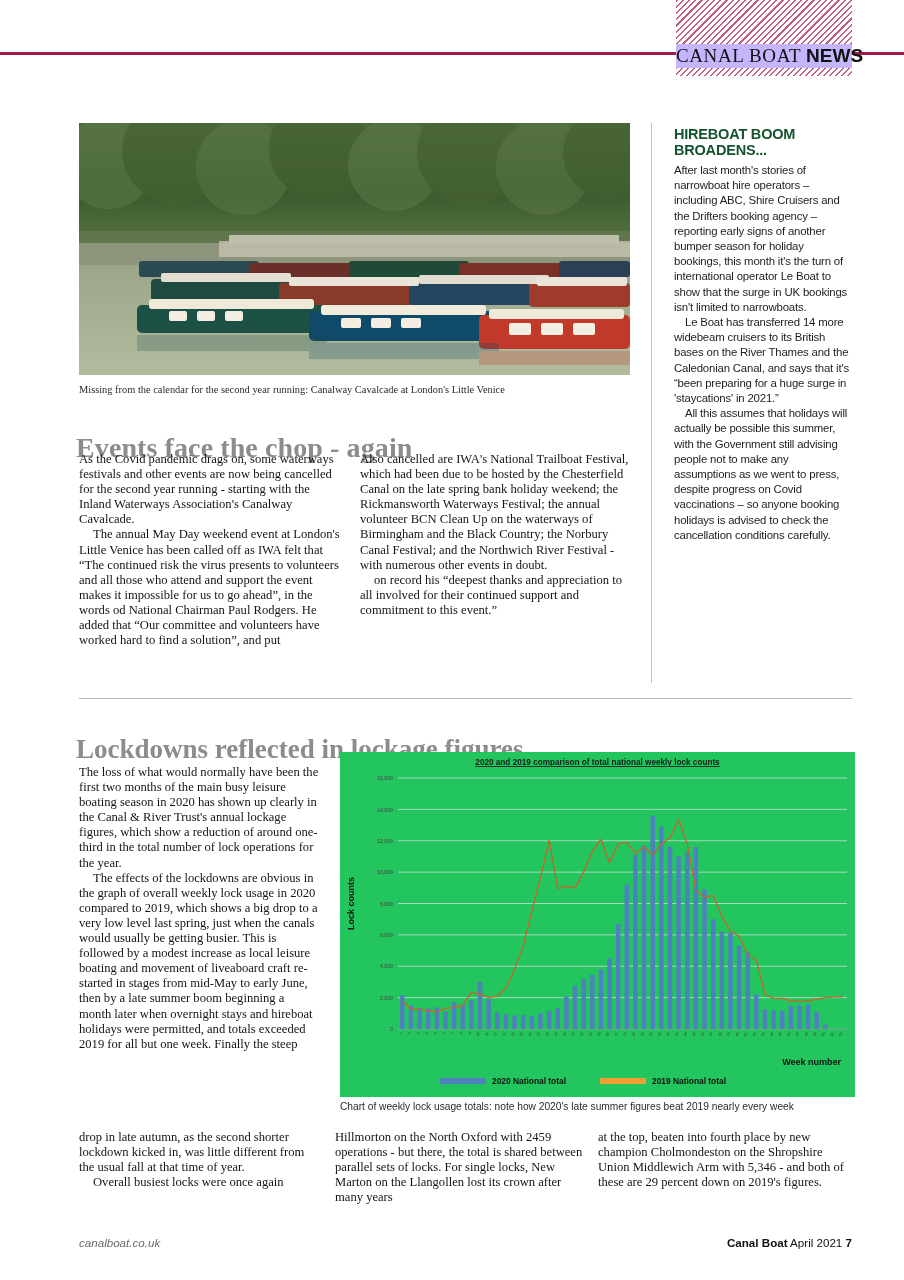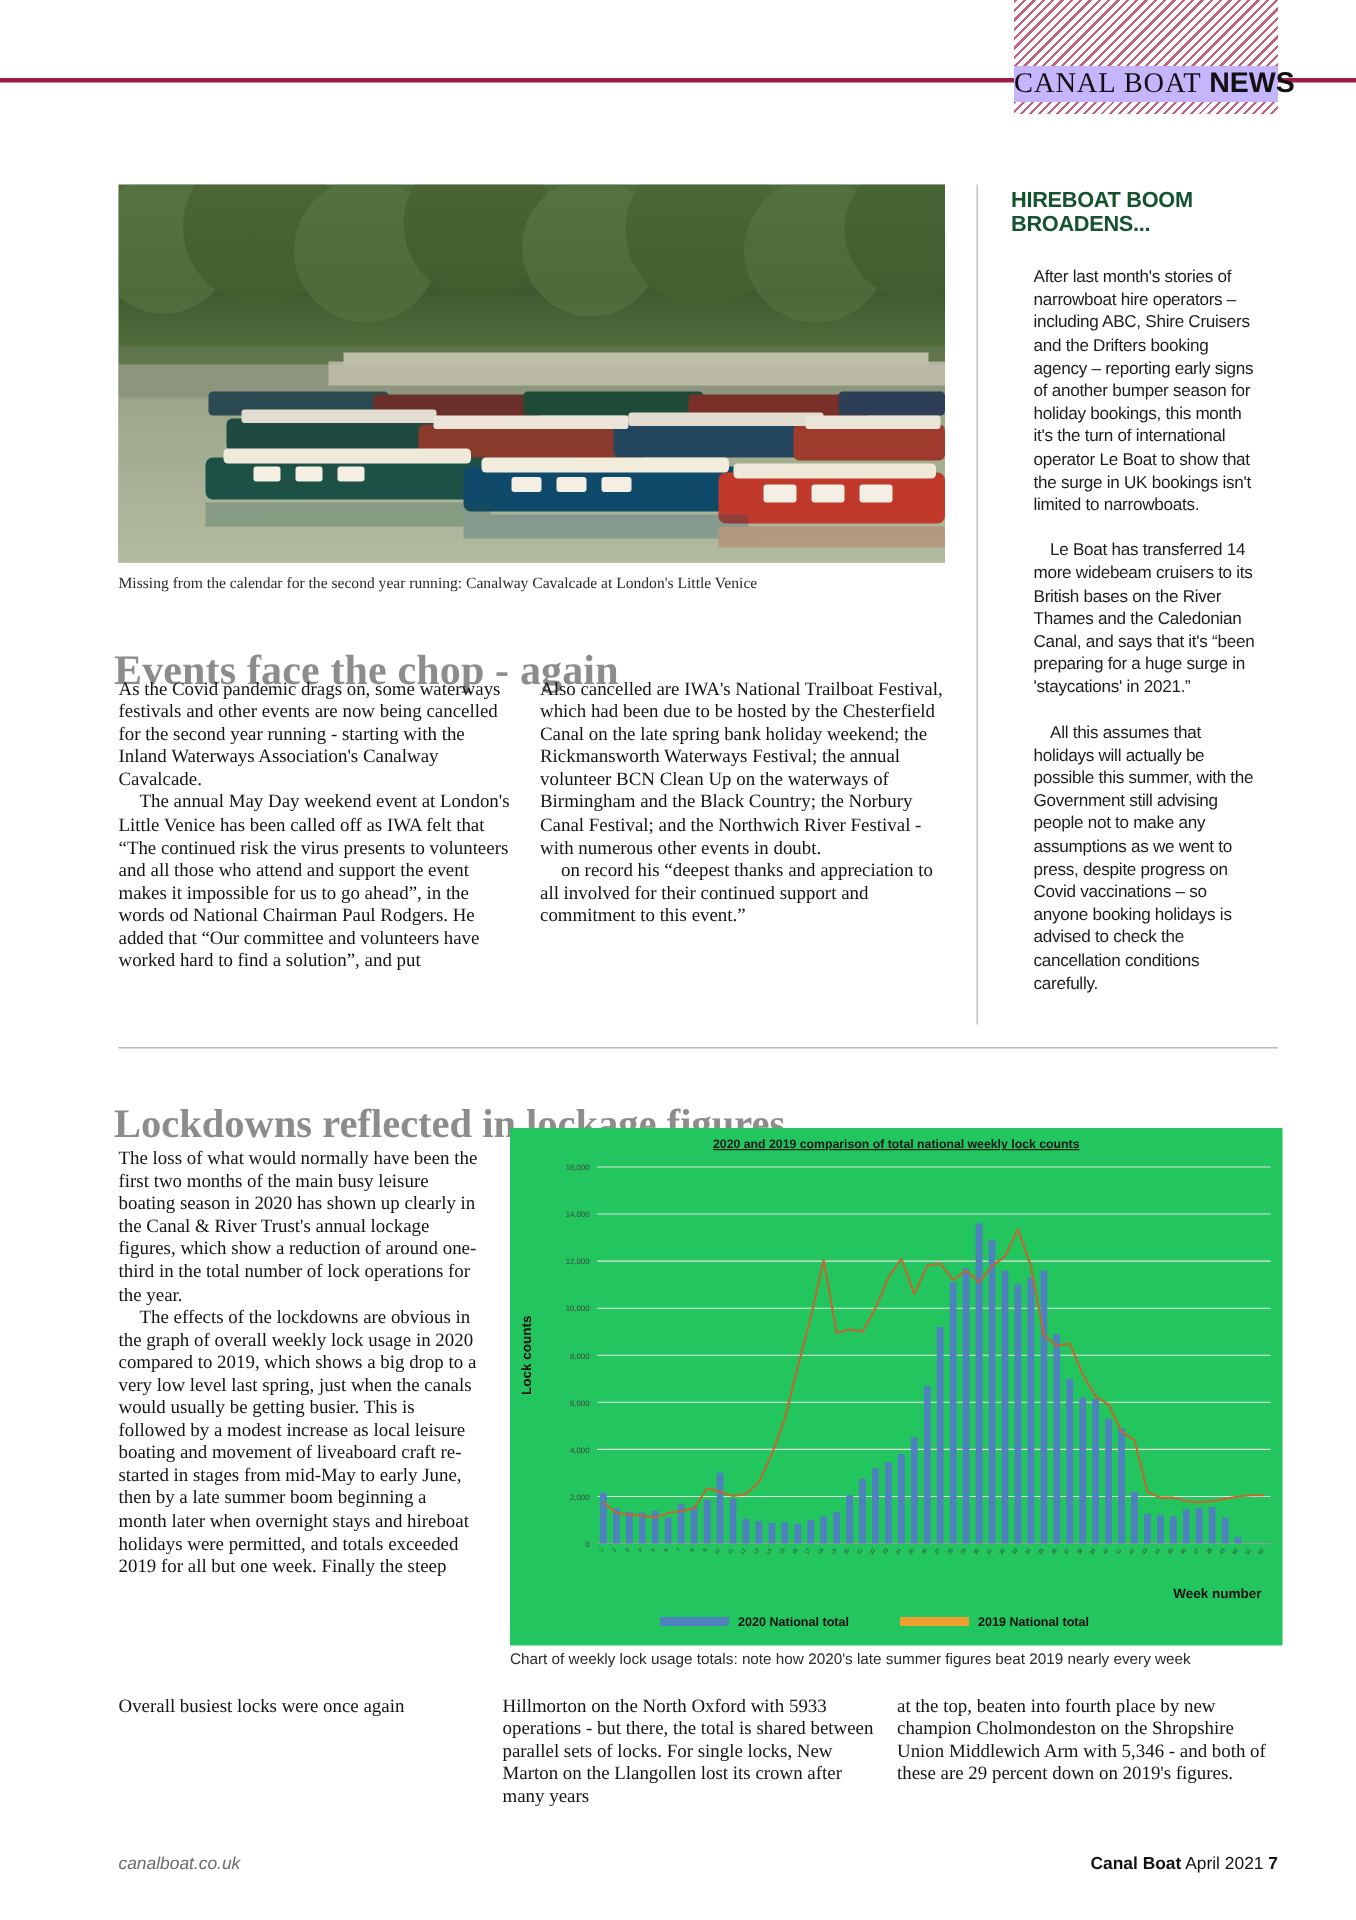--- a/index.html
+++ b/index.html
@@ -90,21 +90,21 @@
     position:absolute;left:674px;top:127px;width:180px;
     font-family:"Liberation Sans",sans-serif;
     font-weight:bold;font-size:14.5px;line-height:15.5px;color:#14532d;
     letter-spacing:-.2px;
   }
   .side-body{
     position:absolute;left:674px;top:163px;width:178px;
     font-family:"Liberation Sans",sans-serif;
     font-size:11.4px;line-height:15.2px;color:#1d1d1d;letter-spacing:-.18px;
   }
-  .side-body p{margin:15px;}
+  .side-body p{margin:0;}
   .side-body p + p{text-indent:11px;}
 
   
   .chartwrap{
     position:absolute;left:340px;top:752px;width:515px;height:345px;
     background:#22c55e;
   }
   .chart-cap{
     position:absolute;left:340px;top:1100px;width:515px;
     font-family:"Liberation Sans",sans-serif;
@@ -383,24 +383,25 @@
       <text x="501" y="313" text-anchor="end" font-family="&quot;Liberation Sans&quot;,sans-serif" font-size="9" font-weight="bold" fill="#111">Week number</text>
       <rect x="100" y="326" width="46" height="6" fill="#4e81bd"></rect>
       <text x="152" y="332" font-family="&quot;Liberation Sans&quot;,sans-serif" font-size="8.4" font-weight="bold" fill="#111">2020 National total</text>
       <rect x="260" y="326" width="46" height="6" fill="#f0a030"></rect>
       <text x="312" y="332" font-family="&quot;Liberation Sans&quot;,sans-serif" font-size="8.4" font-weight="bold" fill="#111">2019 National total</text>
     </svg>
 </div>
 <div class="chart-cap">Chart of weekly lock usage totals: note how 2020's late summer figures beat 2019 nearly every week</div>
 
 <div class="bodytext col-d">
+  <p>drop in late autumn, as the second shorter lockdown kicked in, was little different from the usual fall at that time of year.</p>
   <p>Overall busiest locks were once again</p>
 </div>
 <div class="bodytext col-e">
-  <p>Hillmorton on the North Oxford with 5933 operations - but there, the total is shared between parallel sets of locks. For single locks, New Marton on the Llangollen lost its crown after many years</p>
+  <p>Hillmorton on the North Oxford with 2459 operations - but there, the total is shared between parallel sets of locks. For single locks, New Marton on the Llangollen lost its crown after many years</p>
 </div>
 <div class="bodytext col-f">
   <p>at the top, beaten into fourth place by new champion Cholmondeston on the Shropshire Union Middlewich Arm with 5,346 - and both of these are 29 percent down on 2019's figures.</p>
 </div>
 
 <div class="foot-l">canalboat.co.uk</div>
 <div class="foot-r">
   <span class="bb">Canal Boat</span><span> April 2021 </span><span class="pg">7</span>
 </div>
 

